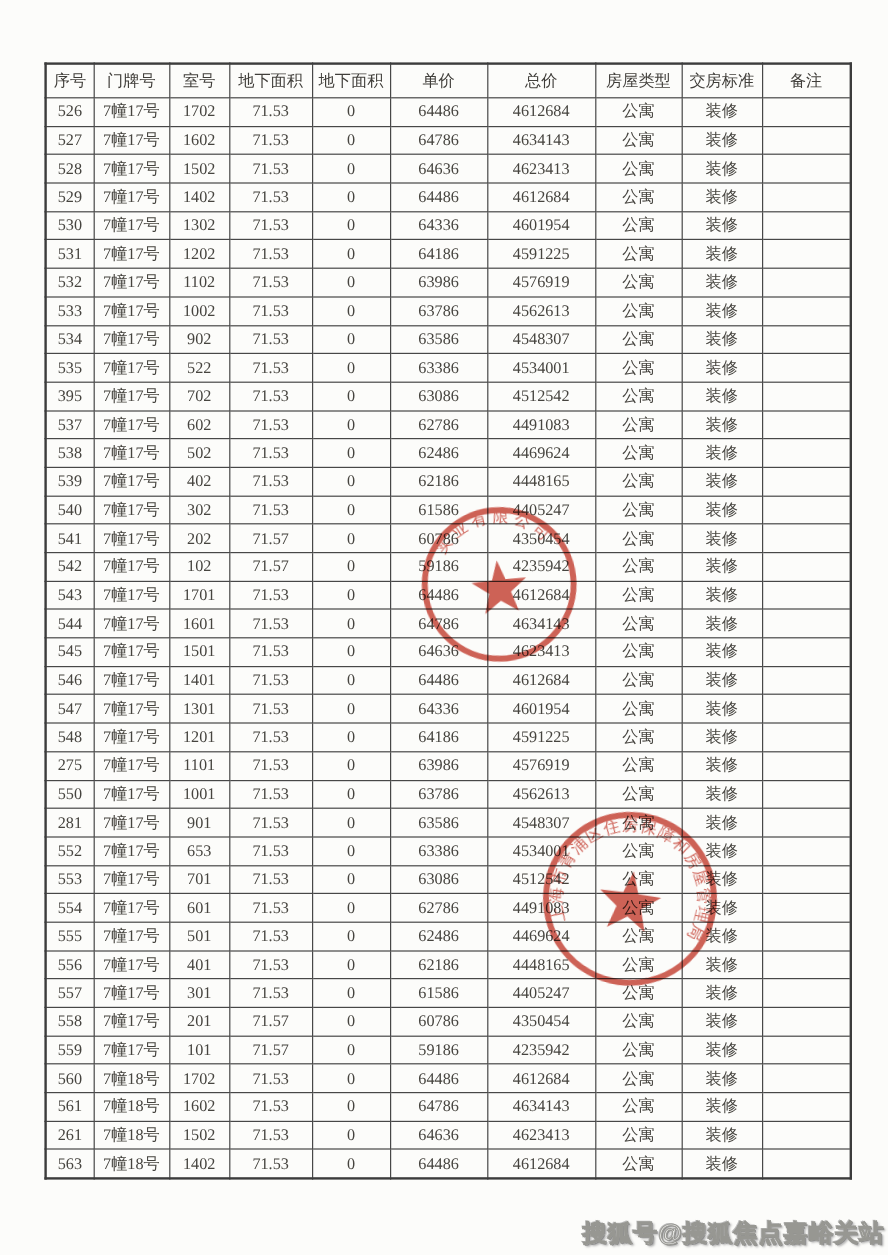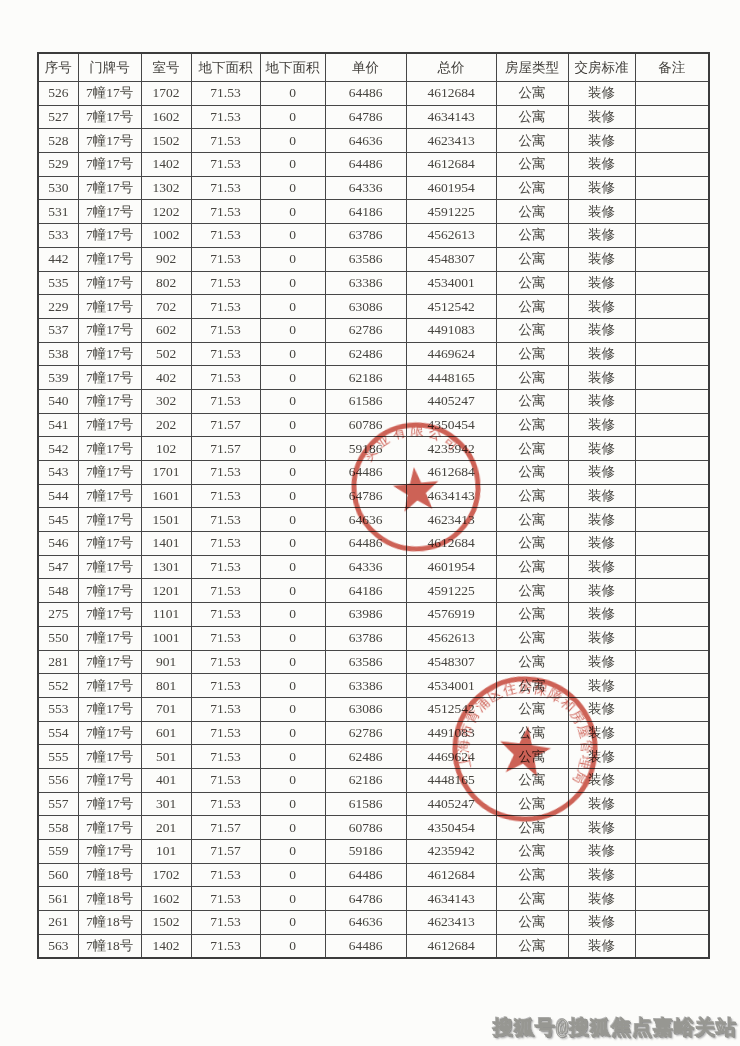--- a/index.html
+++ b/index.html
@@ -9,21 +9,21 @@
   table.price-table{position:absolute;left:37px;top:52px;width:671px;
         border-collapse:collapse;table-layout:fixed;border:2px solid #3c3c3c;}
   .price-table th,.price-table td{
         border:1px solid #474747;text-align:center;vertical-align:middle;
         color:#46443f;font-size:13.5px;font-weight:normal;padding:0;
         height:22.7px;overflow:hidden;white-space:nowrap;}
   .price-table thead th{height:27px;color:#403e3a;}
   .stamp{position:absolute;mix-blend-mode:multiply;opacity:.8;filter:blur(.3px);}
   .stamp text{font-family:"Liberation Serif","DejaVu Serif",serif;}
   .watermark{position:absolute;right:3px;bottom:5px;
-        font-family:Liberation Mono, monospace;
+        font-family:Liberation Sans, sans-serif;
         font-weight:bold;font-size:20px;letter-spacing:1px;color:#e9e9e7;
         text-shadow:1px 1px 0 #8f8f8f,-1px -1px 0 #bdbdbd,2px 2px 2px #a5a5a5;
         -webkit-text-stroke:.8px #979792;}
 </style>
 </head>
 <body>
 
 <div class="page">
 
   <table class="price-table">
@@ -120,57 +120,69 @@
           <td>1202</td>
           <td>71.53</td>
           <td>0</td>
           <td>64186</td>
           <td>4591225</td>
           <td>公寓</td>
           <td>装修</td>
           <td></td>
         </tr>
         <tr>
+          <td>532</td>
+          <td>7幢17号</td>
+          <td>1102</td>
+          <td>71.53</td>
+          <td>0</td>
+          <td>63986</td>
+          <td>4576919</td>
+          <td>公寓</td>
+          <td>装修</td>
+          <td></td>
+        </tr>
+        <tr>
           <td>533</td>
           <td>7幢17号</td>
           <td>1002</td>
           <td>71.53</td>
           <td>0</td>
           <td>63786</td>
           <td>4562613</td>
           <td>公寓</td>
           <td>装修</td>
           <td></td>
         </tr>
         <tr>
-          <td>442</td>
+          <td>534</td>
           <td>7幢17号</td>
           <td>902</td>
           <td>71.53</td>
           <td>0</td>
           <td>63586</td>
           <td>4548307</td>
           <td>公寓</td>
           <td>装修</td>
           <td></td>
         </tr>
         <tr>
           <td>535</td>
           <td>7幢17号</td>
-          <td>802</td>
+          <td>522</td>
           <td>71.53</td>
           <td>0</td>
           <td>63386</td>
           <td>4534001</td>
           <td>公寓</td>
           <td>装修</td>
           <td></td>
         </tr>
         <tr>
-          <td>229</td>
+          <td>395</td>
           <td>7幢17号</td>
           <td>702</td>
           <td>71.53</td>
           <td>0</td>
           <td>63086</td>
           <td>4512542</td>
           <td>公寓</td>
           <td>装修</td>
           <td></td>
         </tr>
@@ -350,21 +362,21 @@
           <td>0</td>
           <td>63586</td>
           <td>4548307</td>
           <td>公寓</td>
           <td>装修</td>
           <td></td>
         </tr>
         <tr>
           <td>552</td>
           <td>7幢17号</td>
-          <td>801</td>
+          <td>653</td>
           <td>71.53</td>
           <td>0</td>
           <td>63386</td>
           <td>4534001</td>
           <td>公寓</td>
           <td>装修</td>
           <td></td>
         </tr>
         <tr>
           <td>553</td>

